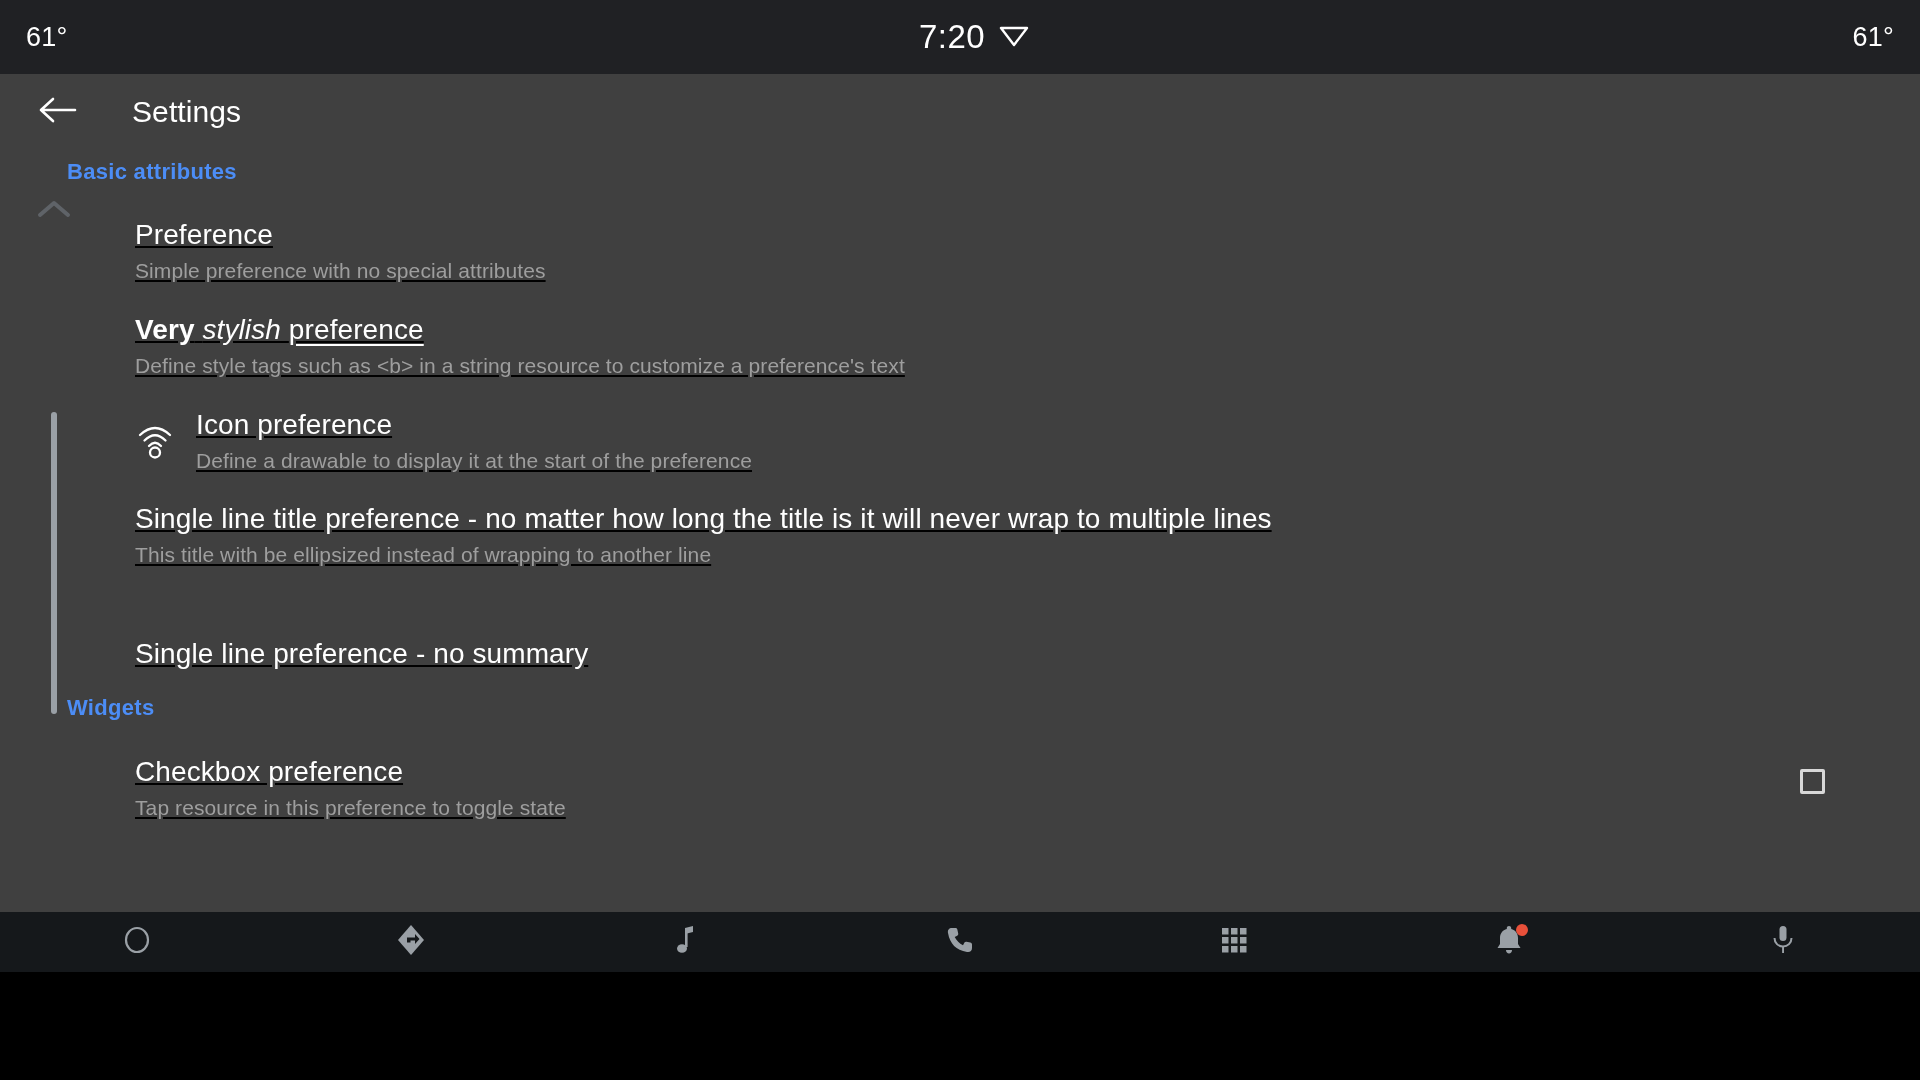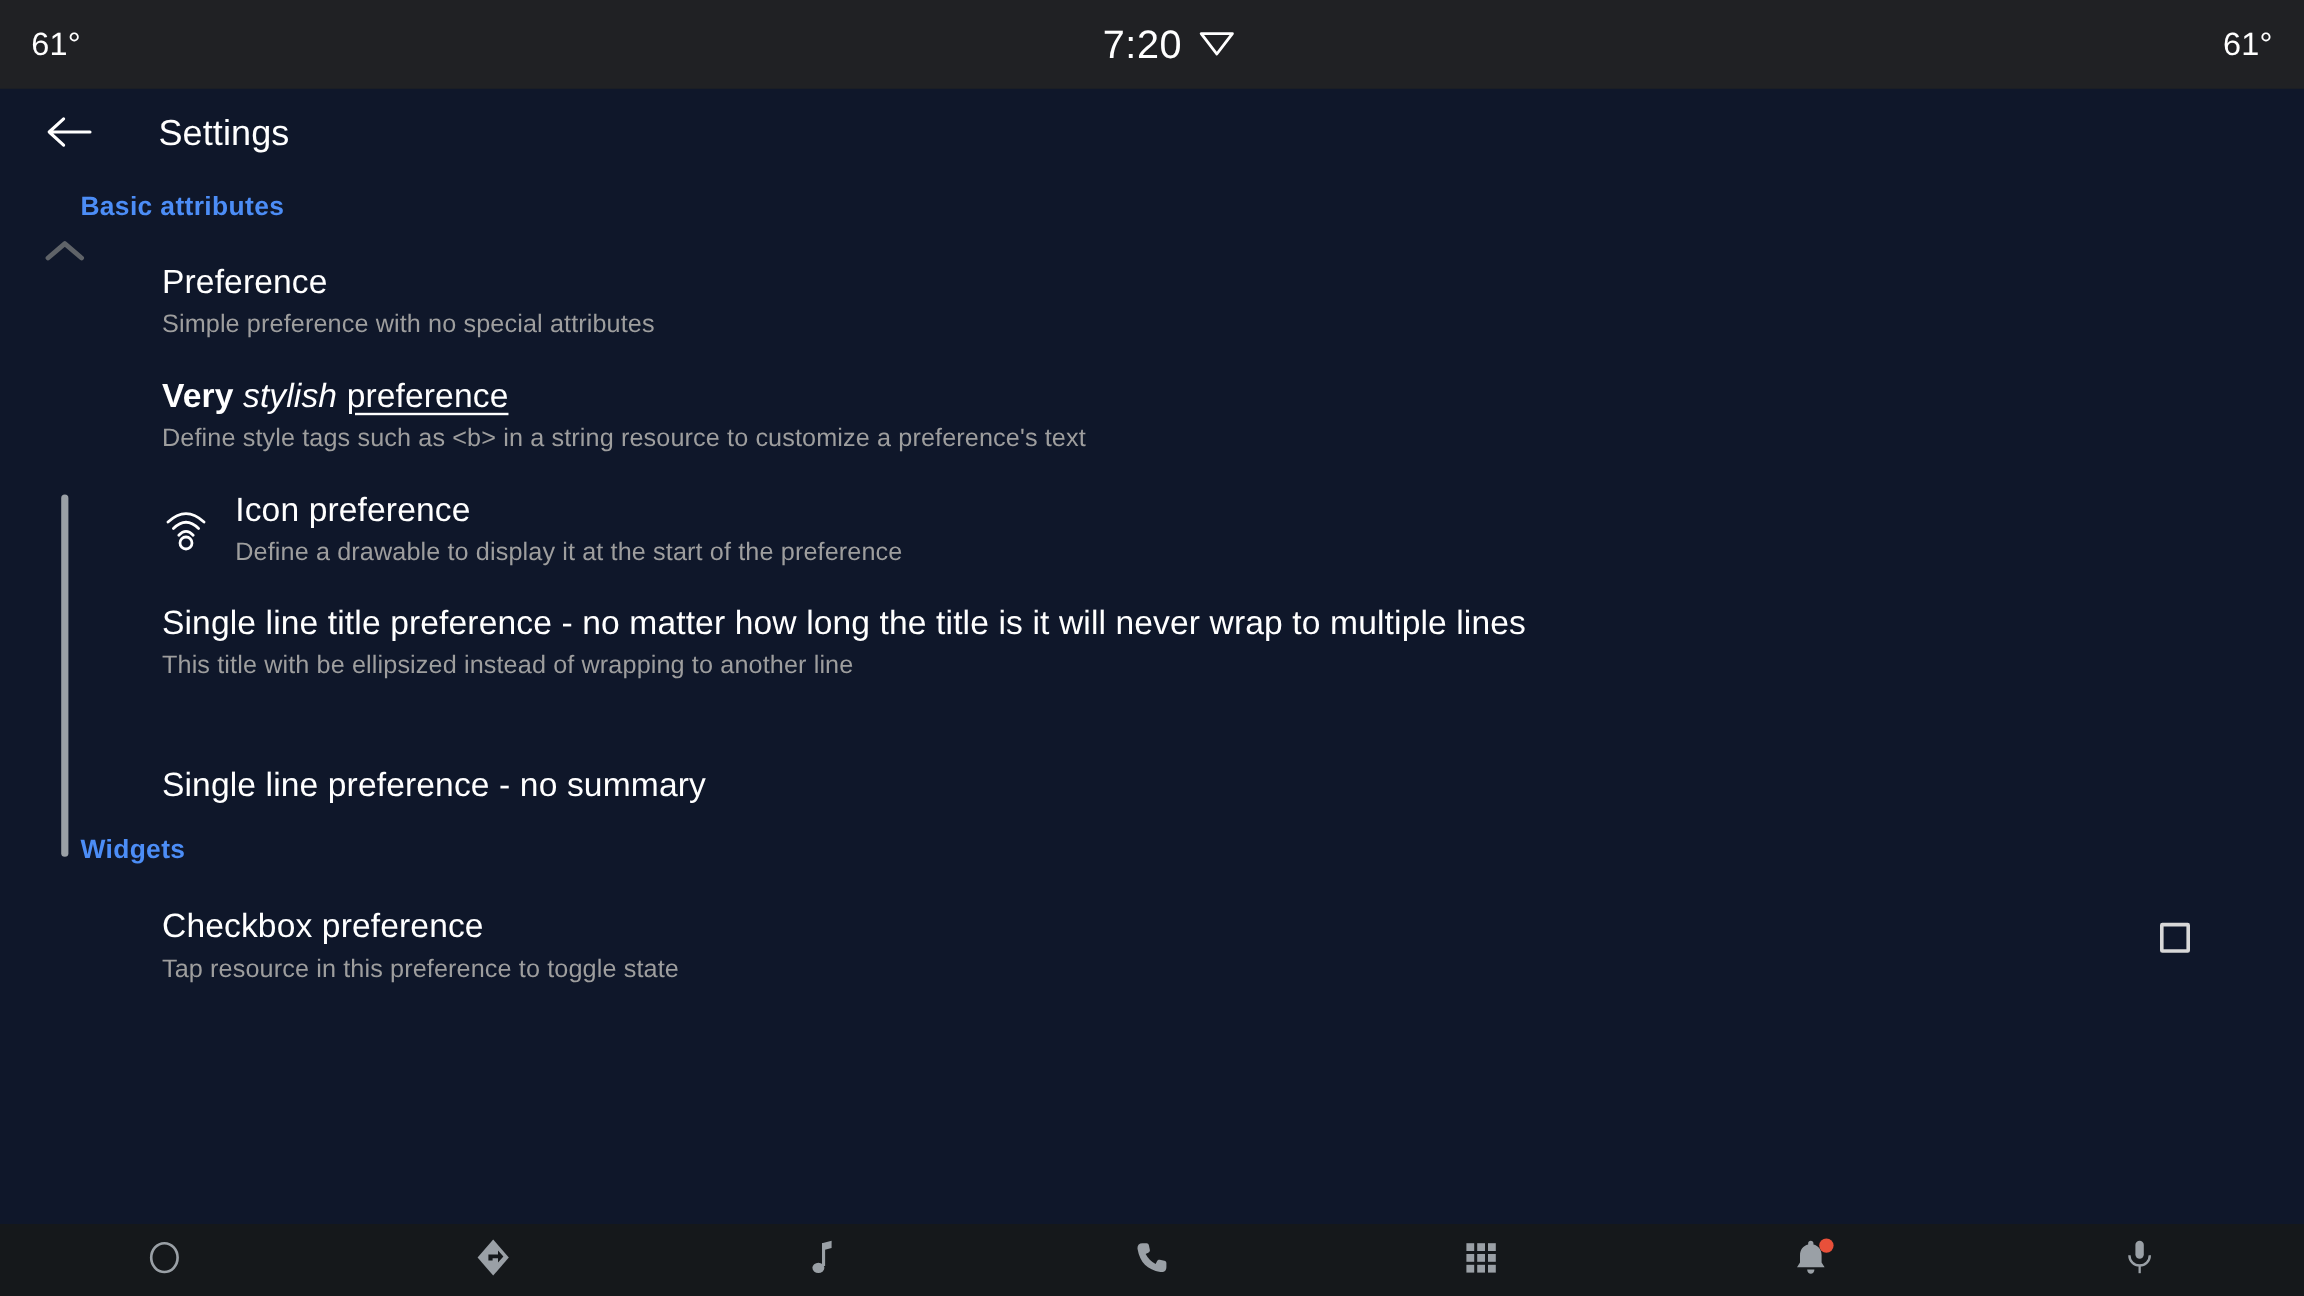--- a/index.html
+++ b/index.html
@@ -7,22 +7,22 @@
     width: 1920px;
     height: 1080px;
     background: #000000;
     font-family: "Liberation Sans", sans-serif;
     overflow: hidden;
   }
 
   #screen {
     position: relative;
     width: 1920px;
-    height: 1080px;
-    background: #0f172a;
+    height: 972px;
+    background: #404040;
   }
 
   
   .status-bar {
     position: absolute;
     top: 0; left: 0;
     width: 1920px;
     height: 74px;
     background: #202124;
     display: flex;
@@ -112,20 +112,21 @@
     font-weight: 700;
     letter-spacing: 0.3px;
     padding-left: 67px;
   }
 
   .pref-row {
     padding-left: 135px;
     padding-right: 60px;
     position: relative;
     cursor: pointer;
+    text-decoration: underline;
   }
   .pref-title {
     color: #ffffff;
     font-size: 28px;
     font-weight: 400;
     line-height: 1.18;
     letter-spacing: 0.1px;
   }
   .pref-title.single-line {
     white-space: nowrap;

